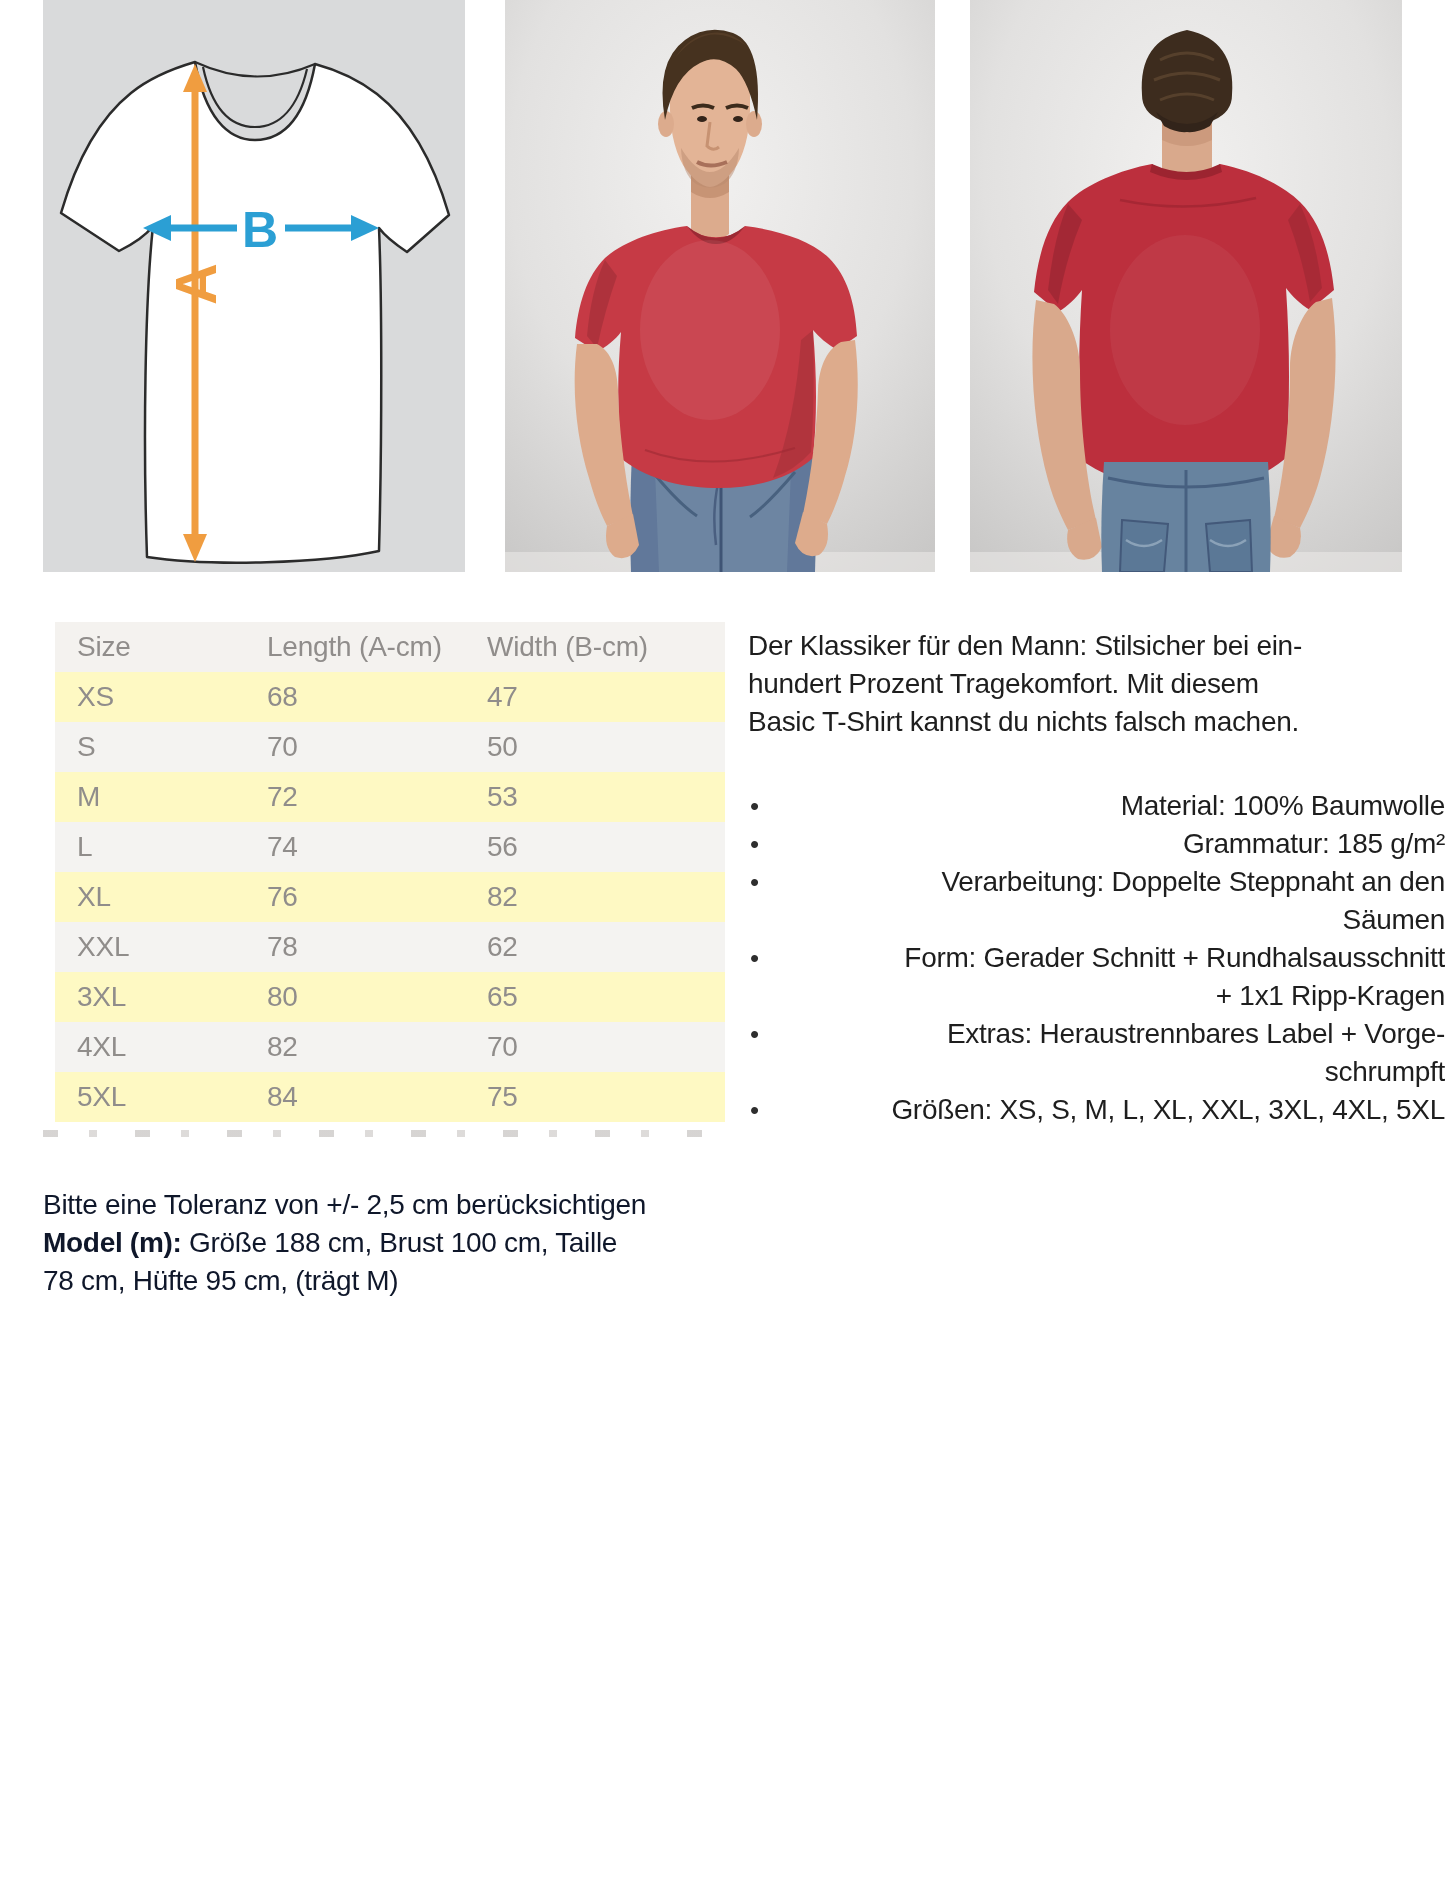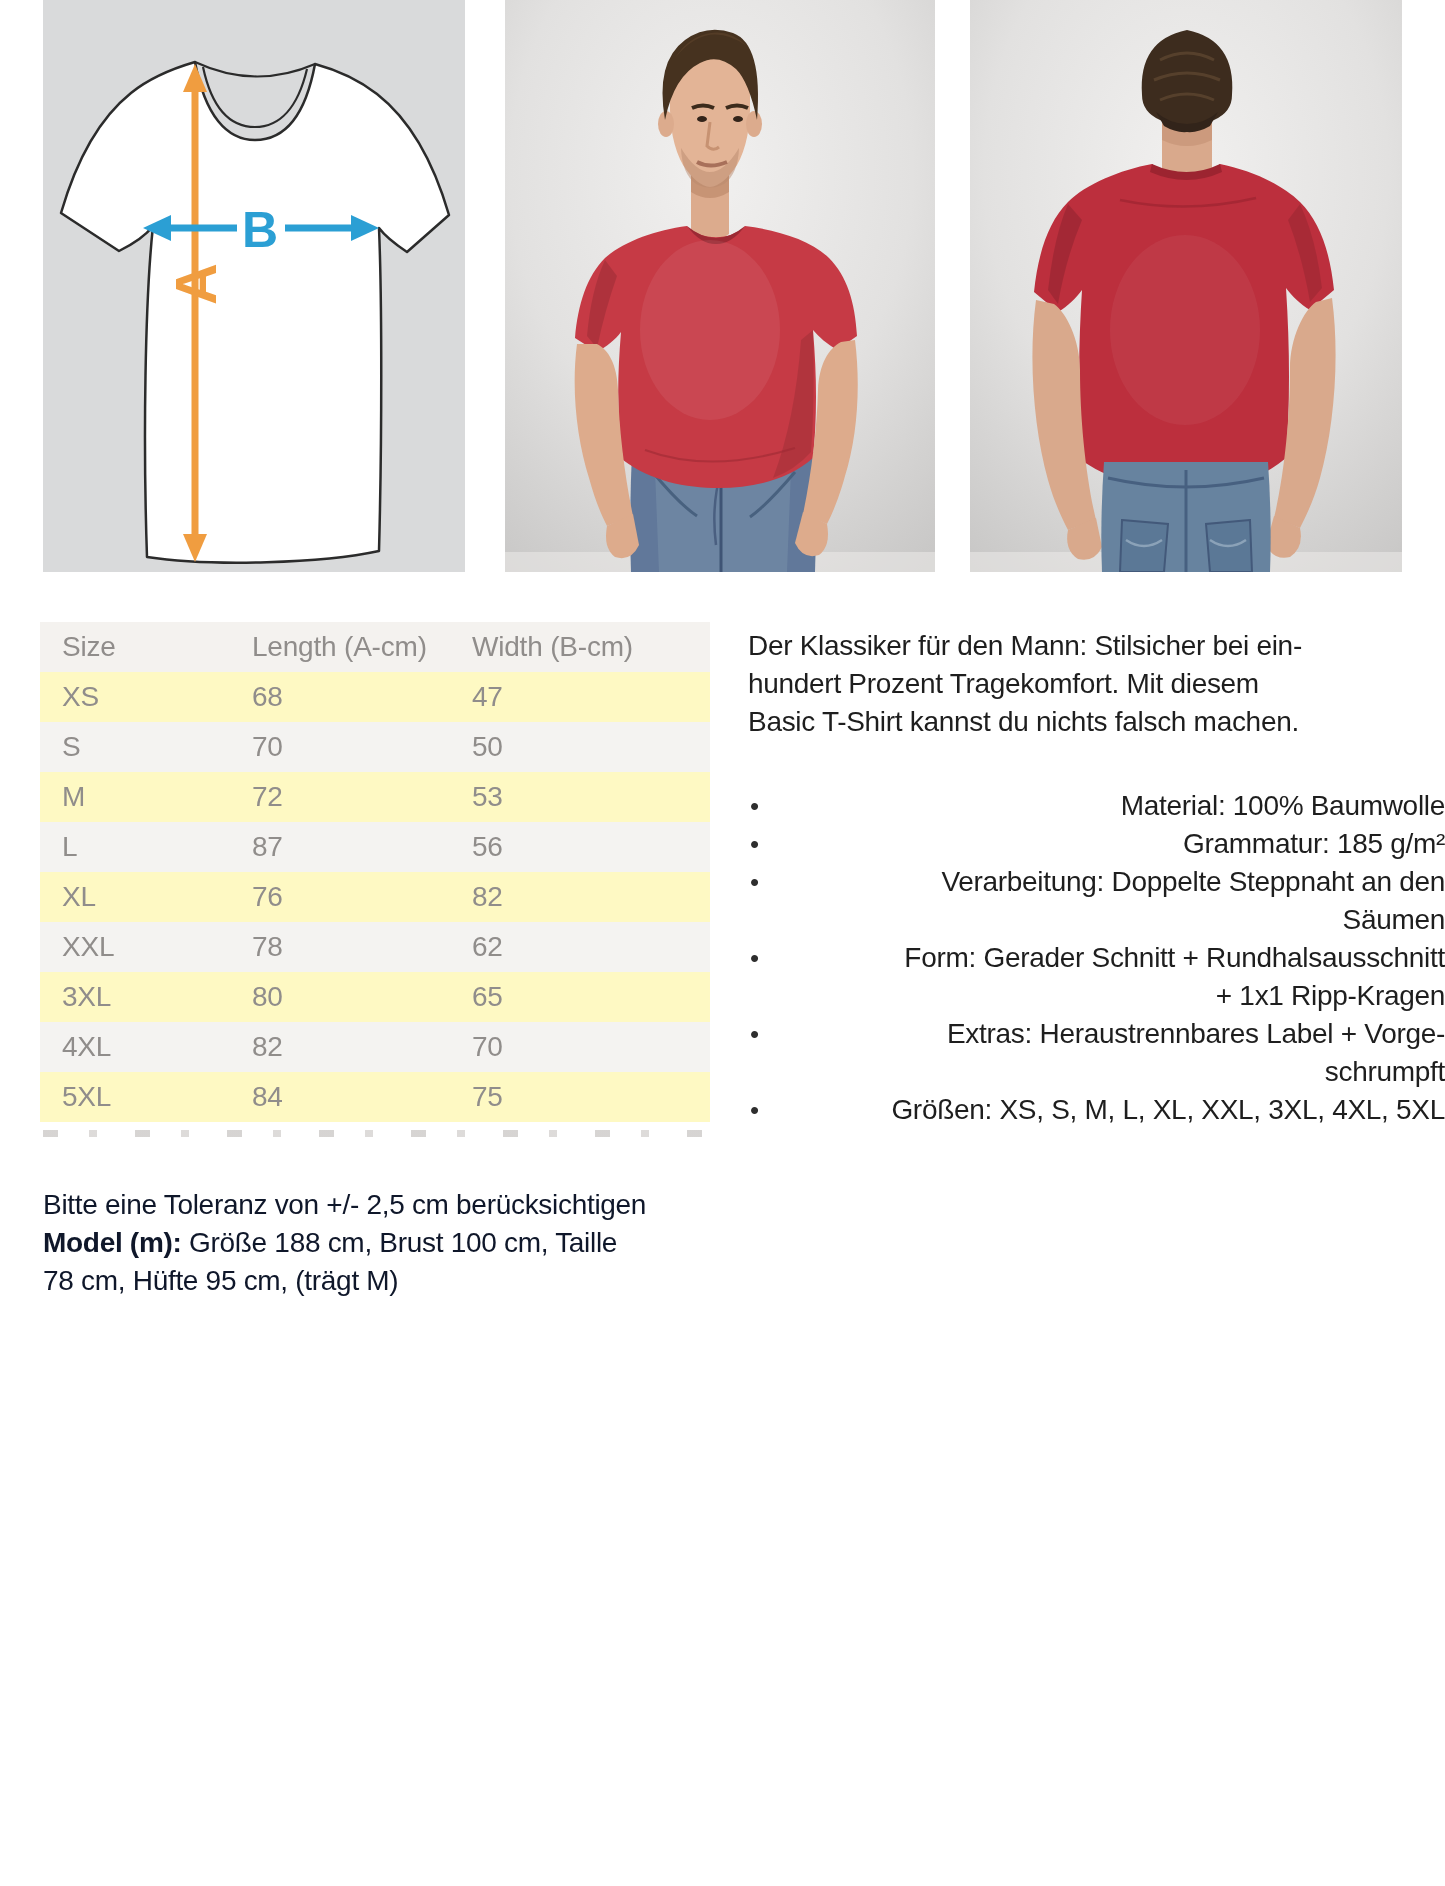--- a/index.html
+++ b/index.html
@@ -5,21 +5,21 @@
   html,body{margin:0;padding:0;background:#ffffff;}
   body{width:1445px;height:1886px;position:relative;overflow:hidden;
        font-family:"Liberation Sans","DejaVu Sans",sans-serif;color:#1e1e1e;}
   .panel{position:absolute;top:0;height:572px;overflow:hidden;}
   #panel-diagram{left:43px;width:422px;}
   #panel-front{left:505px;width:430px;}
   #panel-back{left:970px;width:432px;}
   .panel svg{display:block;width:100%;height:100%;}
 
   
-  #size-table{position:absolute;left:40px;top:622px;width:670px;
+  #size-table{position:absolute;left:55px;top:622px;width:670px;
               border-collapse:collapse;table-layout:fixed;}
   #size-table th,#size-table td{height:50px;padding:0 0 0 22px;text-align:left;
               font-size:28px;font-weight:400;color:#908d8b;letter-spacing:-0.2px;
               vertical-align:middle;white-space:nowrap;overflow:hidden;}
   #size-table thead tr{background:#f4f2ef;}
   #size-table tr.dark{background:#fef9c3;}
   #size-table tr.light{background:#f4f3f1;}
 
   
   #cropped-strip{position:absolute;left:43px;top:1130px;width:670px;height:7px;opacity:.75;
@@ -240,21 +240,21 @@
         <td>70</td>
         <td>50</td>
       </tr>
       <tr class="dark">
         <td>M</td>
         <td>72</td>
         <td>53</td>
       </tr>
       <tr class="light">
         <td>L</td>
-        <td>87</td>
+        <td>74</td>
         <td>56</td>
       </tr>
       <tr class="dark">
         <td>XL</td>
         <td>76</td>
         <td>82</td>
       </tr>
       <tr class="light">
         <td>XXL</td>
         <td>78</td>

